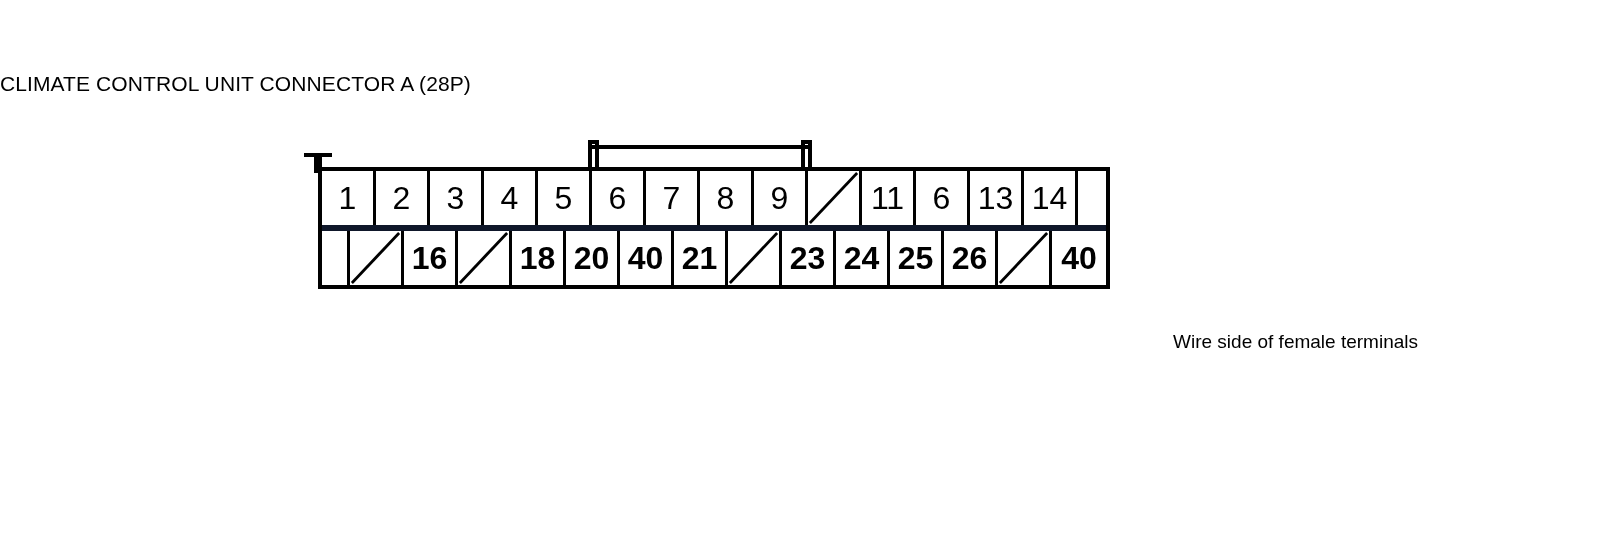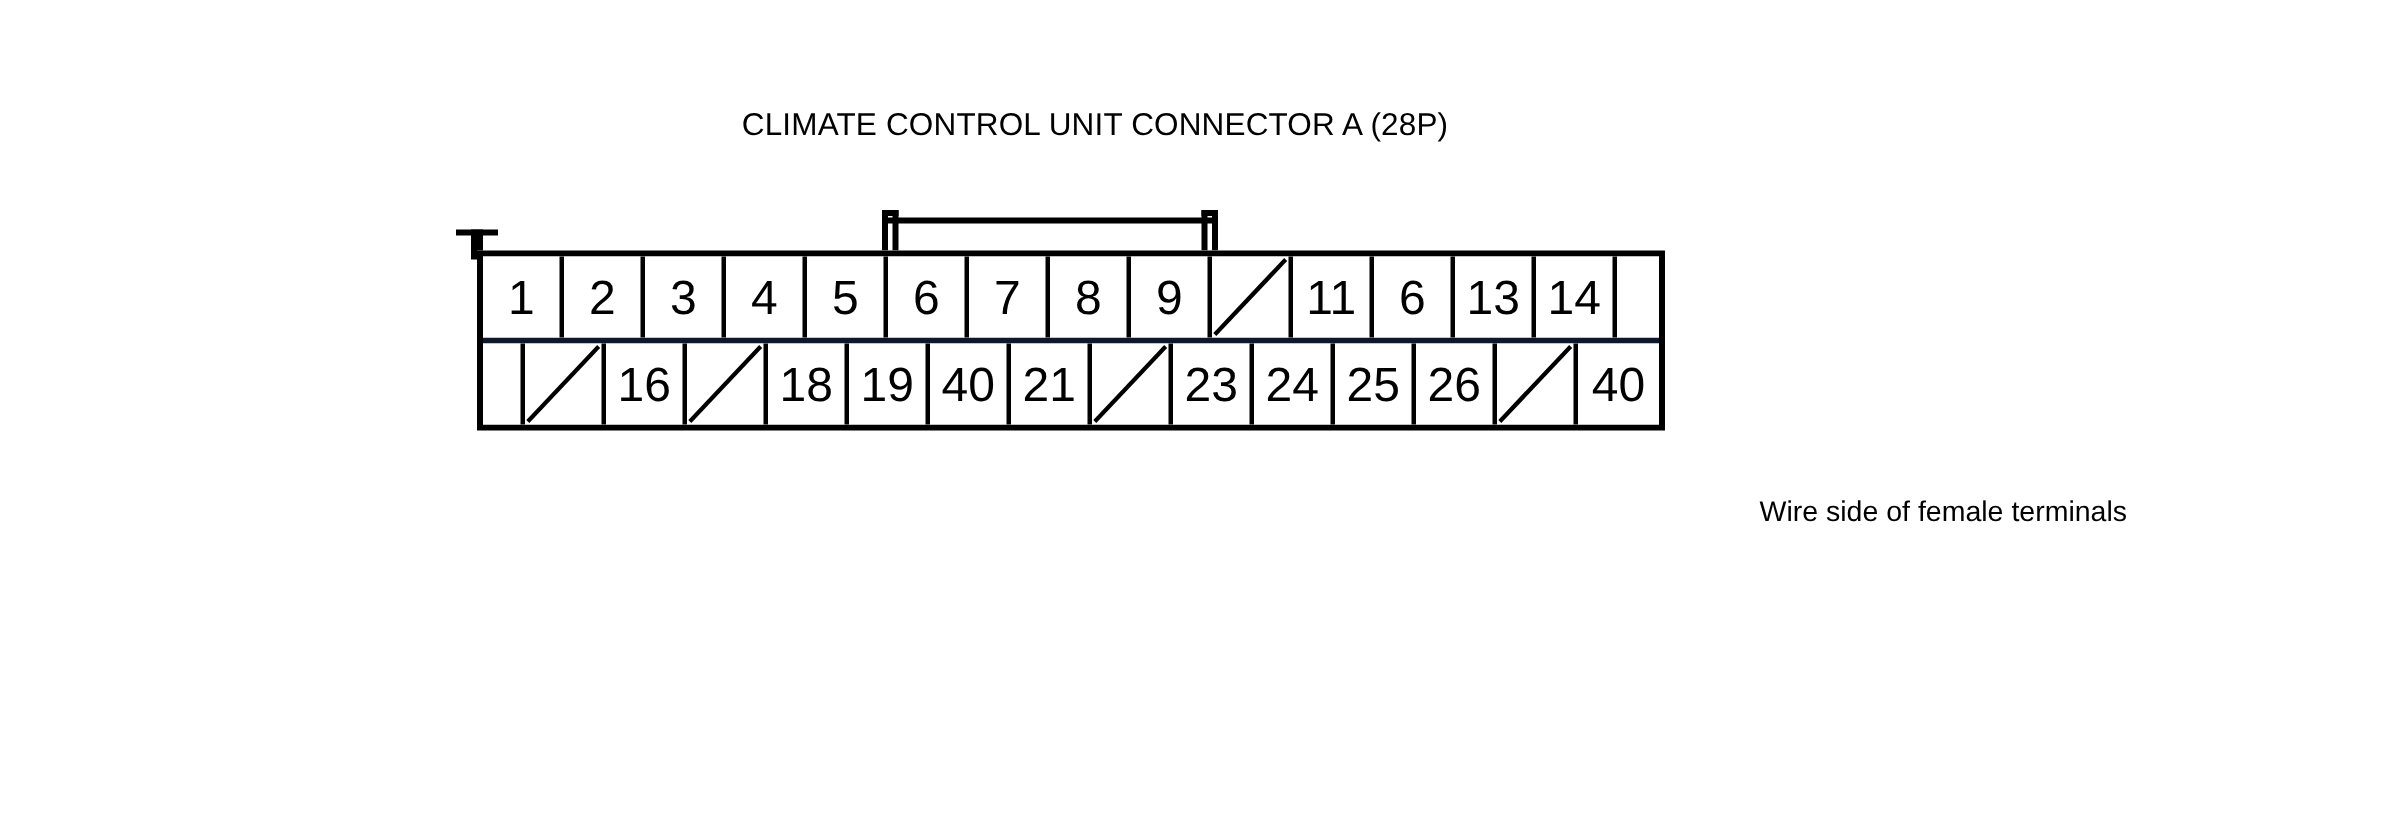--- a/index.html
+++ b/index.html
@@ -15,21 +15,20 @@
     position: relative;
     overflow: hidden;
   }
 
   
   #connector-title {
     position: absolute;
     left: 0;
     top: 72px;
     width: 1460px;
-    text-align: center;
     font-size: 21px;
     letter-spacing: 0.1px;
     white-space: nowrap;
   }
 
   
   #wire-side-caption {
     position: absolute;
     left: 0;
     top: 331px;
@@ -104,21 +103,21 @@
     border: 4px solid #000;
     background: #fff;
   }
 
   .pin-row {
     display: flex;
     align-items: stretch;
     height: 54px;
   }
   .pin-row.top    { height: 54px; }
-  .pin-row.bottom { height: 54px; border-top: 4px solid #0f172a; }
+  .pin-row.bottom { height: 54px; border-top: 6px solid #0f172a; font-weight: bold; }
 
   .pin-cell {
     position: relative;
     box-sizing: border-box;
     border-right: 3px solid #000;
     display: flex;
     align-items: center;
     justify-content: center;
     font-size: 32px;
     line-height: 1;
@@ -223,21 +222,21 @@
         </div>
         <div class="pin-cell w-normal unused">
           <svg class="slash" viewBox="0 0 54 54" preserveAspectRatio="none">
             <line x1="2" y1="52" x2="52" y2="2"></line>
           </svg>
         </div>
         <div class="pin-cell w-normal">
           <span class="pin-label">18</span>
         </div>
         <div class="pin-cell w-normal">
-          <span class="pin-label">19</span>
+          <span class="pin-label">20</span>
         </div>
         <div class="pin-cell w-normal">
           <span class="pin-label">40</span>
         </div>
         <div class="pin-cell w-normal">
           <span class="pin-label">21</span>
         </div>
         <div class="pin-cell w-normal unused">
           <svg class="slash" viewBox="0 0 54 54" preserveAspectRatio="none">
             <line x1="2" y1="52" x2="52" y2="2"></line>

